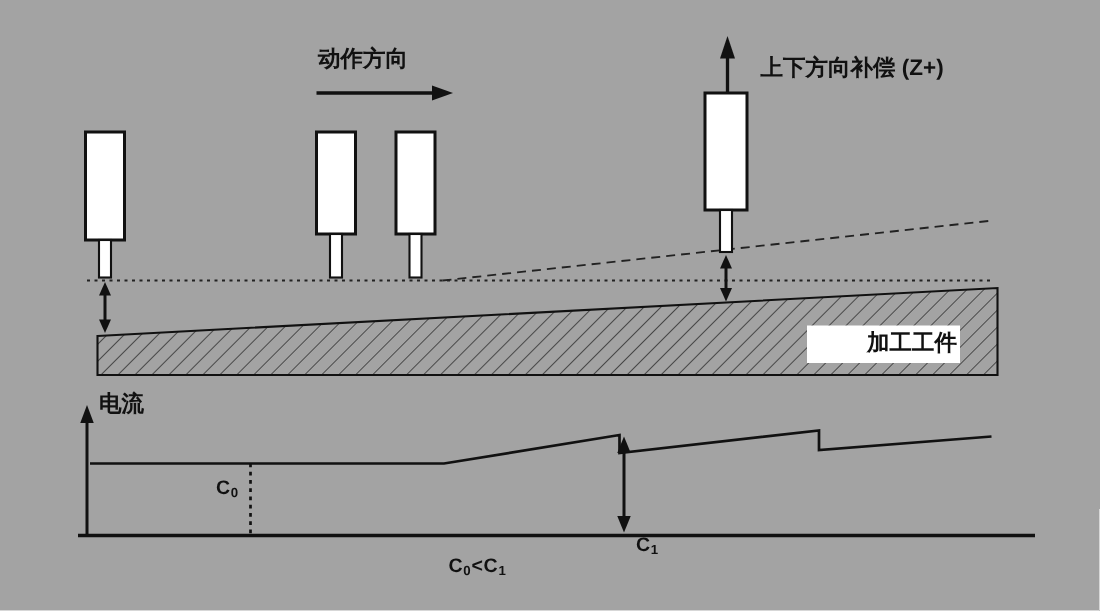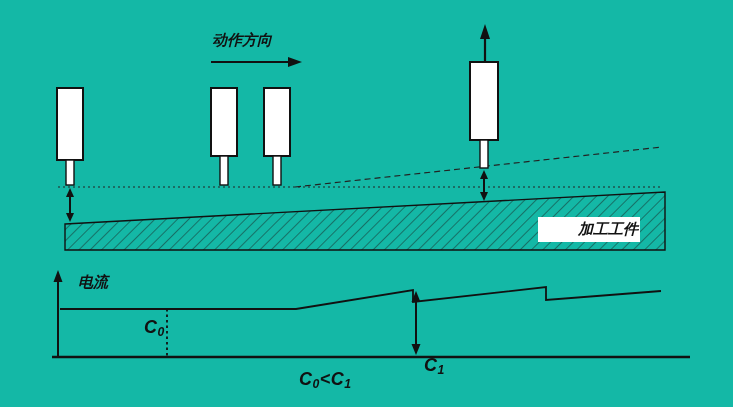--- a/index.html
+++ b/index.html
@@ -1,35 +1,34 @@
 <!DOCTYPE html>
 <html><head>
 <meta charset="utf-8">
 <style>
   html,body{margin:0;padding:0;background:#fff;}
   .stage{
     position:relative;
     width:733px;height:407px;
-    background:#14b8a6;
+    background:#a3a3a3;
     font-family:"Liberation Sans","DejaVu Sans",sans-serif;
     overflow:hidden;
-    font-style:italic;
   }
   .stage svg{position:absolute;left:0;top:0;}
   .lbl{
     position:absolute;
     font-weight:bold;
     color:#111;
     font-size:15px;
     white-space:nowrap;
     line-height:1.1;
   }
   .lbl sub{font-size:0.68em;vertical-align:-0.25em;font-weight:bold;}
   .workpiece-lbl{width:98px;text-align:right;}
-  .c-lbl{font-size:18px;letter-spacing:0.5px;}
+  .c-lbl{font-size:13px;letter-spacing:0.5px;}
 </style>
 </head>
 <body>
 
 <div class="stage">
 
   <svg width="733" height="407" viewBox="0 0 733 407">
     <defs>
       <pattern id="hatch" width="8" height="8" patternUnits="userSpaceOnUse" patternTransform="rotate(45)">
         <line x1="0" y1="0" x2="0" y2="8" stroke="#1a1a1a" stroke-width="0.9"></line>
@@ -102,24 +101,25 @@
       <g stroke="#111" fill="#111">
         <line x1="416" y1="299" x2="416" y2="347" stroke-width="2"></line>
         <polygon points="416,291 411.5,302 420.5,302" stroke="none"></polygon>
         <polygon points="416,355 411.5,344 420.5,344" stroke="none"></polygon>
       </g>
     </g>
   </svg>
 
   <div class="lbl" style="left:212px;top:32px;">动作方向</div>
 
+  <div class="lbl" style="left:507px;top:38px;">上下方向补偿 (Z+)</div>
 
   <div class="lbl workpiece-lbl" style="left:540px;top:221px;">加工工件</div>
 
-  <div class="lbl" style="left:66px;top:274px;margin-left:12px;">电流</div>
+  <div class="lbl" style="left:66px;top:262px;">电流</div>
 
   <div class="lbl c-lbl" style="left:144px;top:318px;">
     <span>C</span><sub>0</sub>
   </div>
 
   <div class="lbl c-lbl" style="left:299px;top:370px;">
     <span>C</span><sub>0</sub><span>&lt;</span><span>C</span><sub>1</sub>
   </div>
 
   <div class="lbl c-lbl" style="left:424px;top:356px;">

